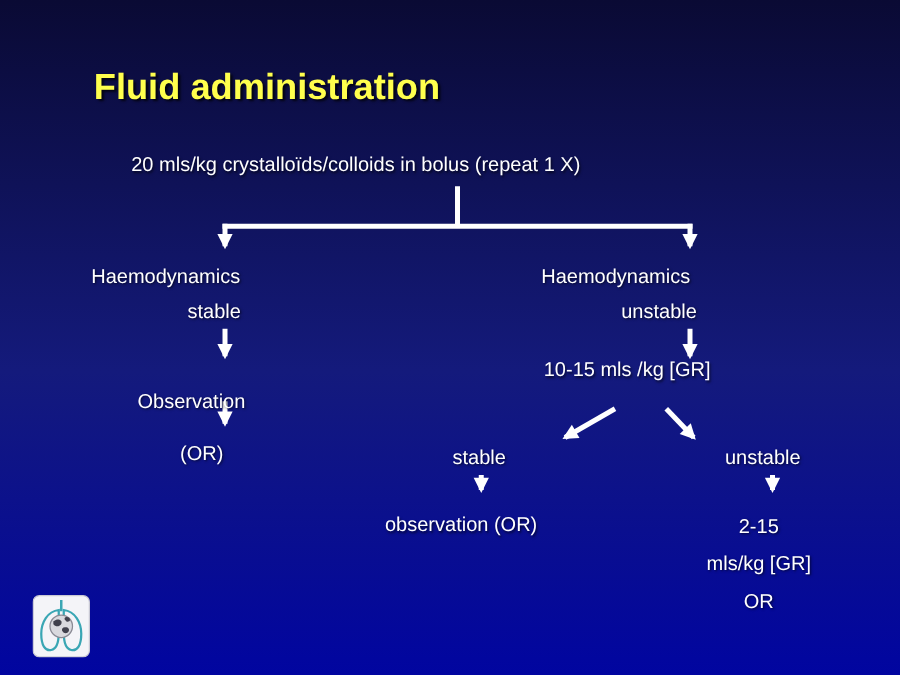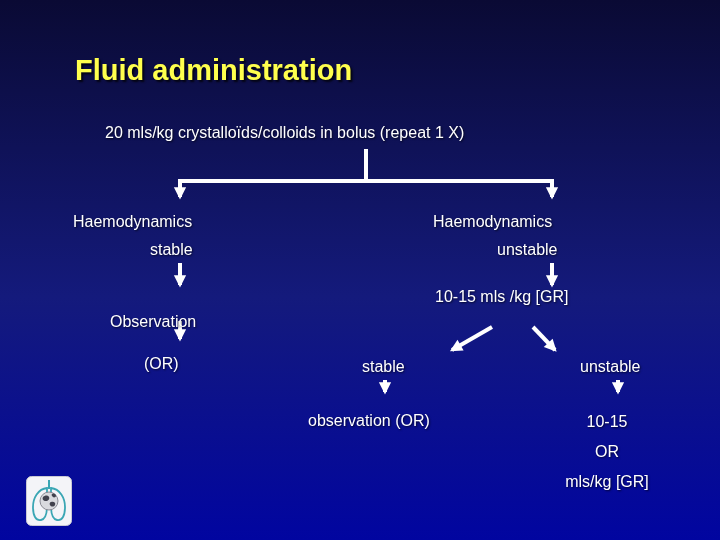--- a/index.html
+++ b/index.html
@@ -80,23 +80,23 @@
   <div class="txt l-action">Observation</div>
   <div class="txt l-outcome">(OR)</div>
 
   <div class="txt r-haemo">Haemodynamics</div>
   <div class="txt r-state">unstable</div>
   <div class="txt r-action">10-15 mls /kg [GR]</div>
   <div class="txt sub-stable">stable</div>
   <div class="txt sub-unstable">unstable</div>
   <div class="txt sub-stable-outcome">observation (OR)</div>
   <div class="txt sub-unstable-outcome">
-    <div>10-15</div>
+    <div>2-15</div>
+    <div>mls/kg [GR]</div>
     <div>OR</div>
-    <div>mls/kg [GR]</div>
   </div>
 
   <svg class="logo" width="46" height="50" viewBox="0 0 46 50">
     <rect x="0.5" y="0.5" width="45" height="49" rx="5" fill="#f4f4f8" stroke="#c9c9d4"></rect>
     <line x1="23" y1="4" x2="23" y2="13" stroke="#3aa6b4" stroke-width="2"></line>
     <path d="M21,12 C12,13 7,22 7,31 C7,40 10,45 15,44 C20,43 21,37 21,30 L21,12 Z" fill="none" stroke="#3aa6b4" stroke-width="1.8"></path>
     <path d="M25,12 C34,13 39,22 39,31 C39,40 36,45 31,44 C26,43 25,37 25,30 L25,12 Z" fill="none" stroke="#3aa6b4" stroke-width="1.8"></path>
     <circle cx="23" cy="25" r="9" fill="#d9d9de" stroke="#8a8a94"></circle>
     <path d="M17,21 c2,-2 5,-2 6,0 c1,2 -1,4 -3,4 c-3,0 -4,-2 -3,-4 Z" fill="#41414d"></path>
     <path d="M25,26 c3,-1 5,1 4,3 c-1,2 -4,2 -5,0 c-1,-1 0,-3 1,-3 Z" fill="#41414d"></path>

